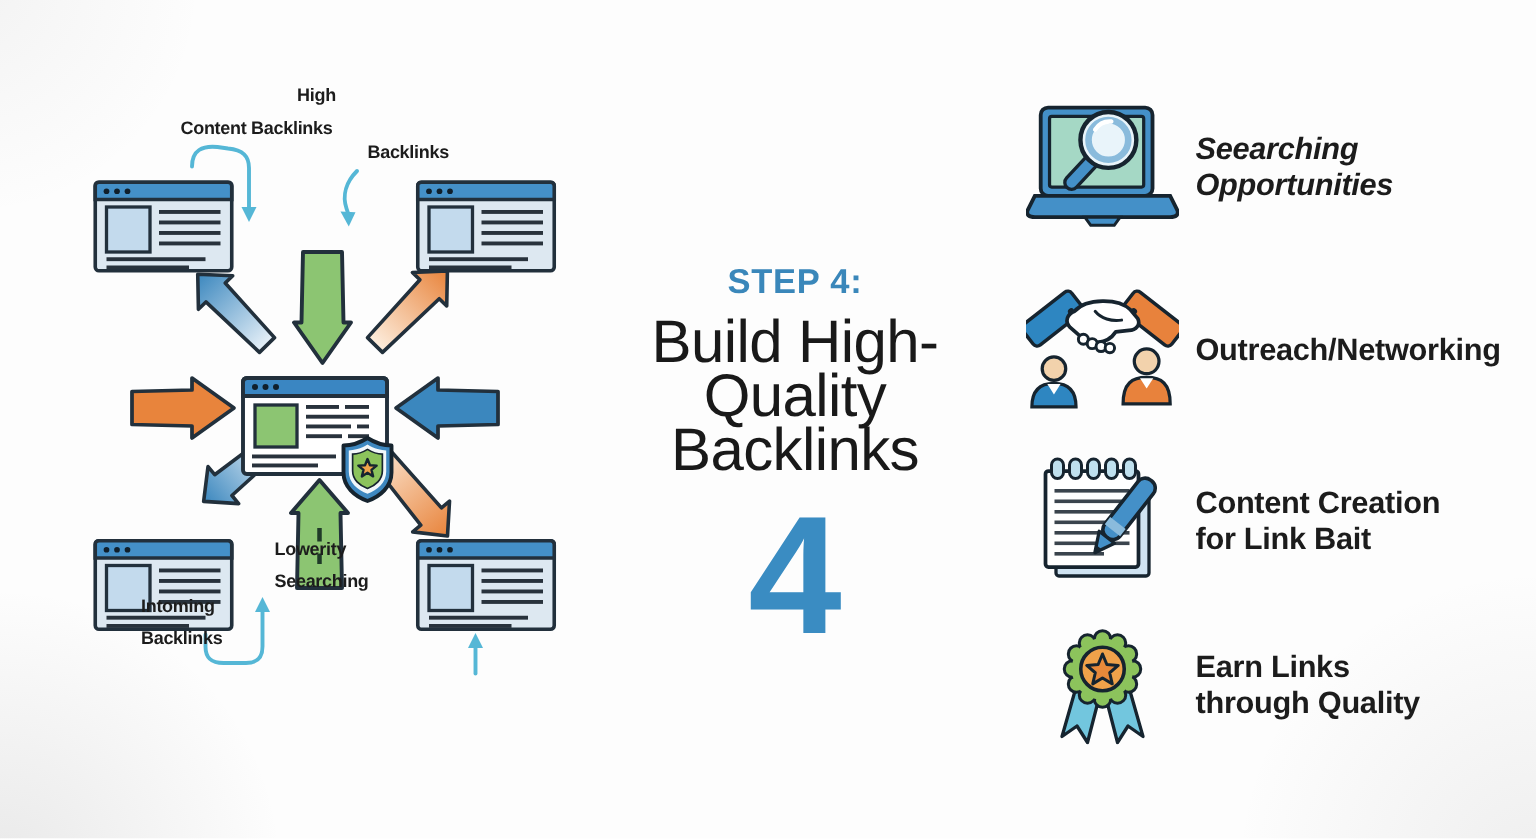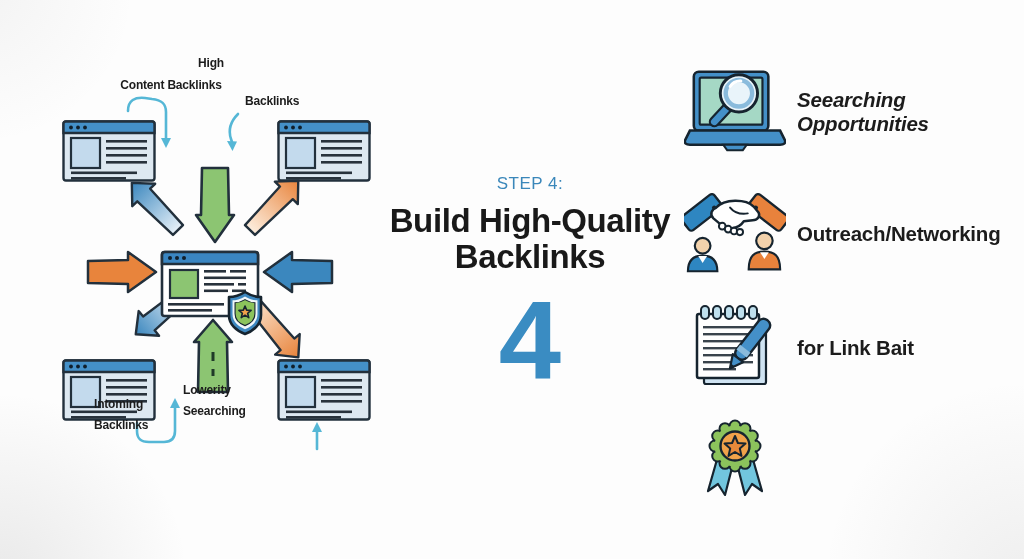--- a/index.html
+++ b/index.html
@@ -20,24 +20,24 @@
   .dlabel{
     position:absolute;font-weight:700;font-size:12px;line-height:21px;
     color:#1c1c1c;white-space:nowrap;letter-spacing:-0.2px;
   }
   .center-text{text-align:center;}
   
   .step-block{
     position:absolute;left:385px;top:174px;width:290px;text-align:center;
   }
   .step-kicker{
-    font-size:17px;font-weight:400;color:#3a87ba;letter-spacing:.5px;margin-bottom:9px;
+    font-size:23px;font-weight:700;color:#3a87ba;letter-spacing:.5px;margin-bottom:9px;
   }
   .step-title{
-    font-size:33px;font-weight:700;line-height:36px;color:#191919;letter-spacing:-0.4px;
+    font-size:40px;font-weight:400;line-height:36px;color:#191919;letter-spacing:-0.4px;
   }
   .step-number{
     font-size:112px;font-weight:800;color:#3a8cc2;line-height:.85;margin-top:18px;
   }
   
   .feature-row{
     position:absolute;left:684px;display:flex;align-items:center;gap:11px;
   }
   .icon-box{width:102px;display:flex;justify-content:center;align-items:center;flex:0 0 102px;}
   .feature-text{
@@ -165,21 +165,21 @@
     </g>
     <g fill="none" stroke="#55b7d6" stroke-width="2.6" stroke-linecap="round">
       <path d="M 317,449 L 317,430"></path>
       <polygon points="312,432 322,432 317,422" fill="#55b7d6" stroke="none"></polygon>
     </g>
   </svg>
 
   <div class="dlabel center-text" style="left:151px;top:53px;width:120px;">High</div>
   <div class="dlabel center-text" style="left:91px;top:75px;width:160px;">Content Backlinks</div>
   <div class="dlabel" style="left:245px;top:91px;">Backlinks</div>
-  <div class="dlabel" style="left:183px;top:380px;">
+  <div class="dlabel" style="left:183px;top:356px;">
     <div>Lowerity</div>
     <div>Seearching</div>
   </div>
   <div class="dlabel" style="left:94px;top:394px;">
     <div>Intoming</div>
     <div>Backlinks</div>
   </div>
 
   <div class="step-block">
     <div class="step-kicker">STEP 4:</div>
@@ -264,20 +264,21 @@
         </g>
         <g transform="translate(60,40) rotate(38)">
           <rect x="-6.5" y="-30" width="13" height="48" rx="6" fill="#4490c8" stroke="#16242f" stroke-width="2.4"></rect>
           <rect x="-6.5" y="6" width="13" height="6" fill="#8abbdc"></rect>
           <polygon points="-6.5,18 6.5,18 0,31" fill="#4490c8" stroke="#16242f" stroke-width="2.2" stroke-linejoin="round"></polygon>
           <polygon points="-2.2,26.5 2.2,26.5 0,31" fill="#16242f"></polygon>
         </g>
       </svg>
     </div>
     <div class="feature-text">
+      <div>Content Creation</div>
       <div>for Link Bait</div>
     </div>
   </div>
 
   <div class="feature-row row-4">
     <div class="icon-box">
       <svg width="64" height="86" viewBox="0 0 64 86">
         <polygon points="15,42 30,50 22,81 15,70 5,77" fill="#72c6de" stroke="#16242f" stroke-width="2.2" stroke-linejoin="round"></polygon>
         <polygon points="49,42 34,50 42,81 49,70 59,77" fill="#72c6de" stroke="#16242f" stroke-width="2.2" stroke-linejoin="round"></polygon>
         <g fill="#8cc35c" stroke="#16242f" stroke-width="2">
@@ -293,16 +294,18 @@
           <circle cx="32" cy="12" r="5.5"></circle>
             <circle cx="42" cy="14.7" r="5.5"></circle>
             <circle cx="49.3" cy="22" r="5.5"></circle>
         </g>
         <circle cx="32" cy="32" r="20.5" fill="#8cc35c"></circle>
         <circle cx="32" cy="32" r="14.5" fill="#f0a24a" stroke="#16242f" stroke-width="2.4"></circle>
         <polygon points="32,22 34.9,29 42.5,29.6 36.8,34.5 38.5,41.9 32,38 25.5,41.9 27.2,34.5 21.5,29.6 29.1,29" fill="#e8893a" stroke="#16242f" stroke-width="2" stroke-linejoin="round"></polygon>
       </svg>
     </div>
     <div class="feature-text">
+      <div>Earn Links</div>
+      <div>through Quality</div>
     </div>
   </div>
 
 </div>
 
 </body></html>

